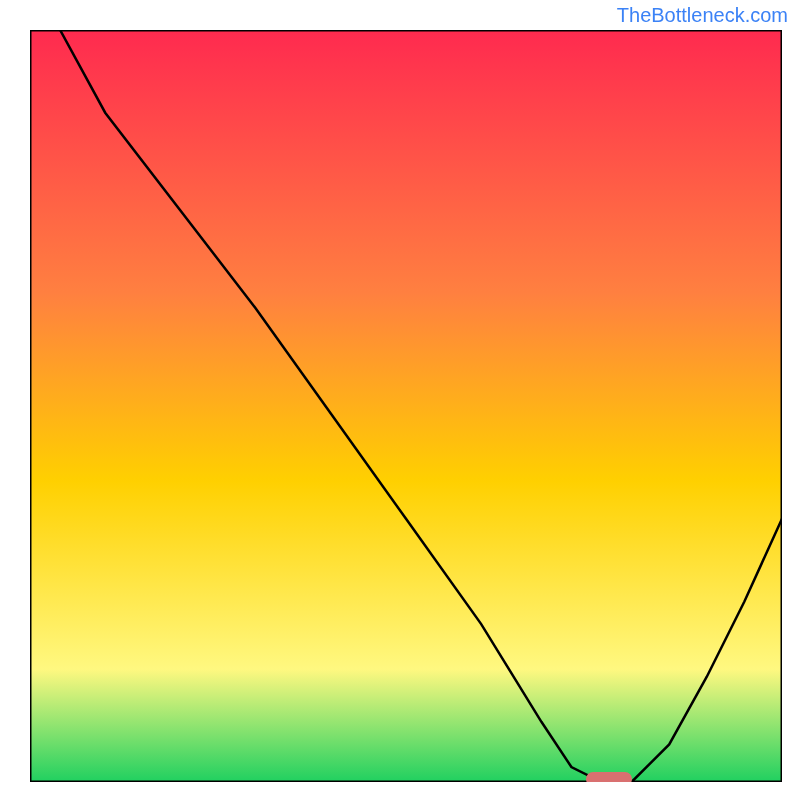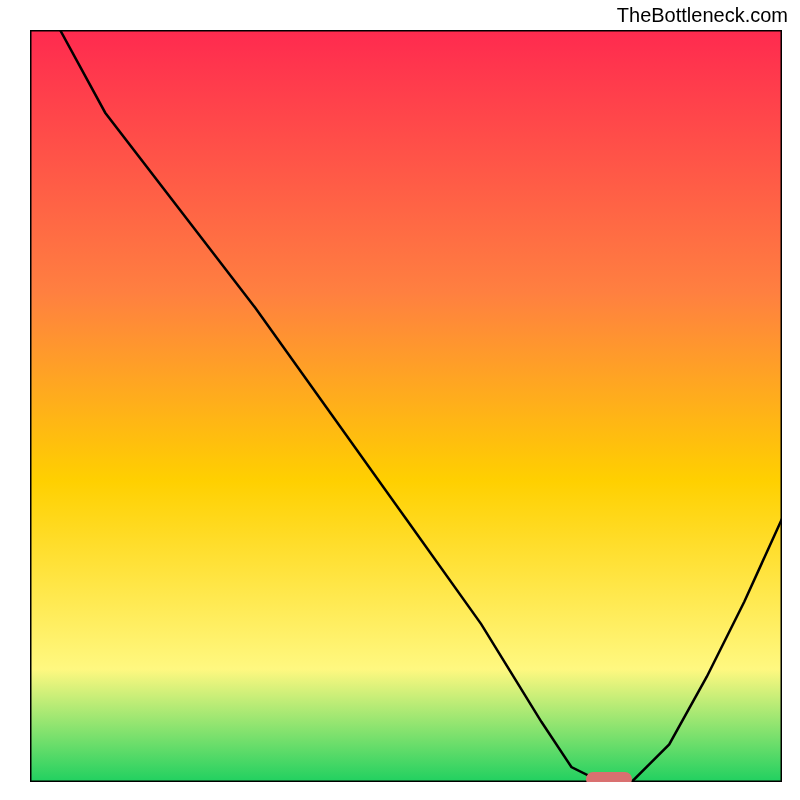--- a/index.html
+++ b/index.html
@@ -8,21 +8,21 @@
   width: 800px;
   height: 800px;
   background: #fff;
   position: relative;
   font-family: Arial, sans-serif;
 }
 .watermark {
   position: absolute;
   top: 4px;
   right: 12px;
-  color: #000000;
+  color: #3b82f6;
   font-size: 20px;
   font-weight: 500;
   z-index: 10;
 }
 .plot-area {
   position: absolute;
   left: 30px;
   top: 30px;
   width: 752px;
   height: 752px;

